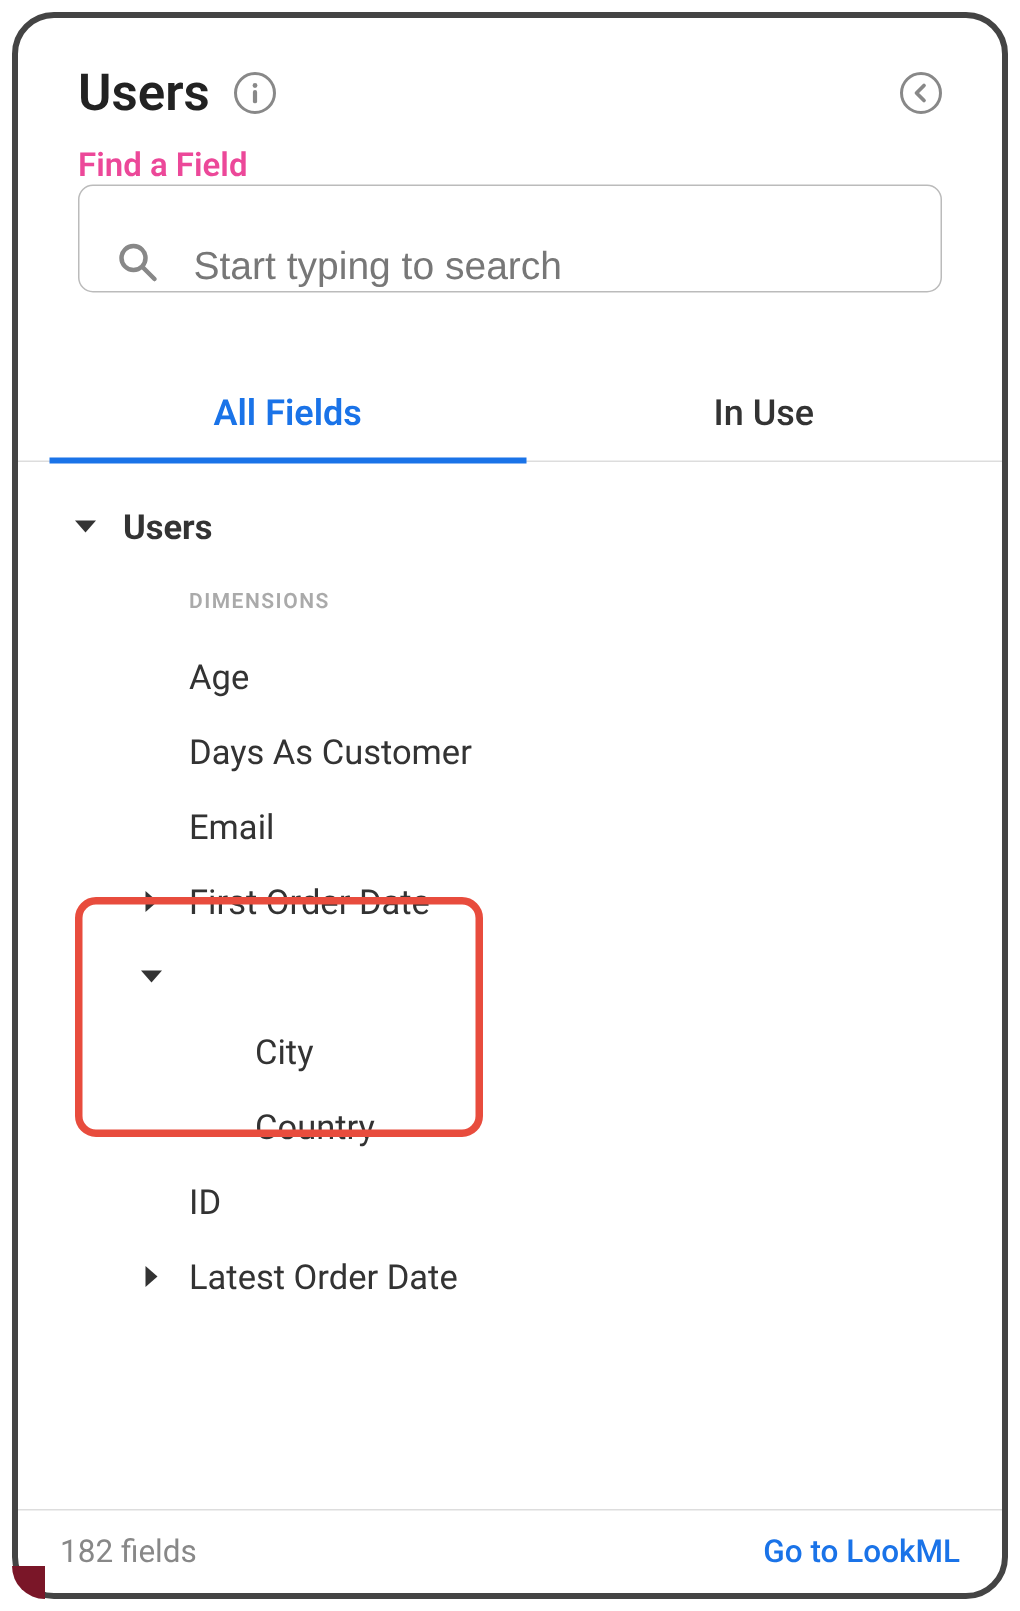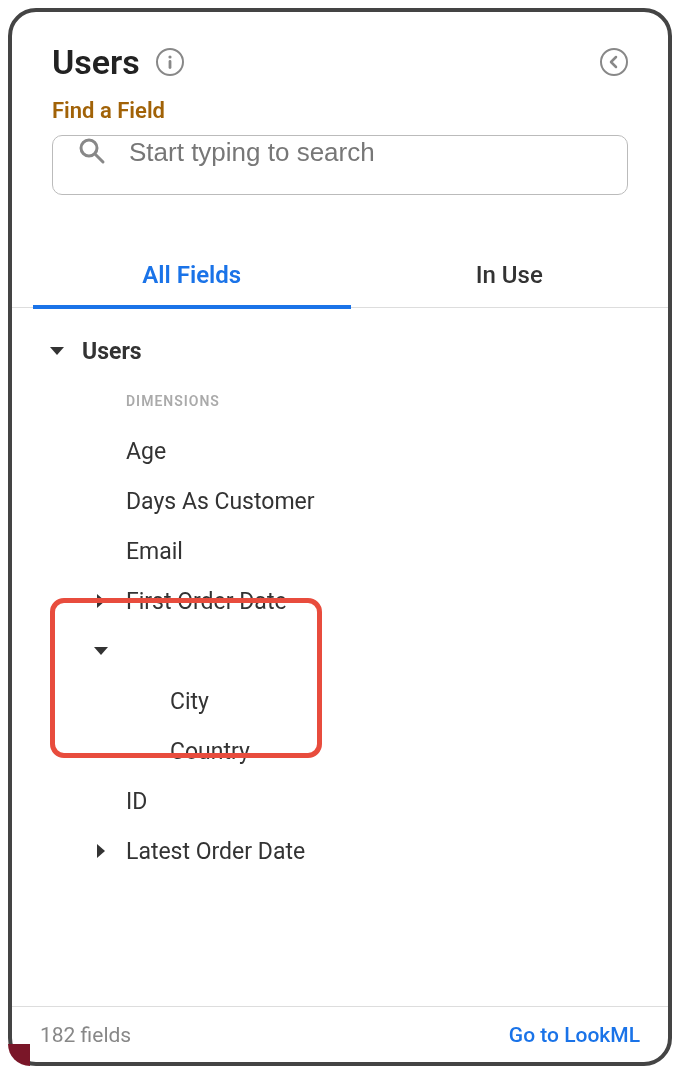--- a/index.html
+++ b/index.html
@@ -62,29 +62,28 @@
   }
   .info-icon svg, .collapse-icon svg {
     display: block;
   }
   .search-section {
     padding: 16px 40px 0 40px;
   }
   .search-label {
     font-size: 22px;
     font-weight: 600;
-    color: #a16207;
-    margin-bottom: 12px;
+    color: #ec4899;
   }
   .search-box {
     border: 1.5px solid #bbb;
     border-radius: 10px;
-    height: 60px;
-    display: flex;
-    align-items: flex-start;
+    height: 72px;
+    display: flex;
+    align-items: flex-end;
     padding: 0 24px;
     gap: 20px;
   }
   .search-icon {
     color: #888;
   }
   .search-input {
     flex: 1;
     border: none;
     outline: none;

